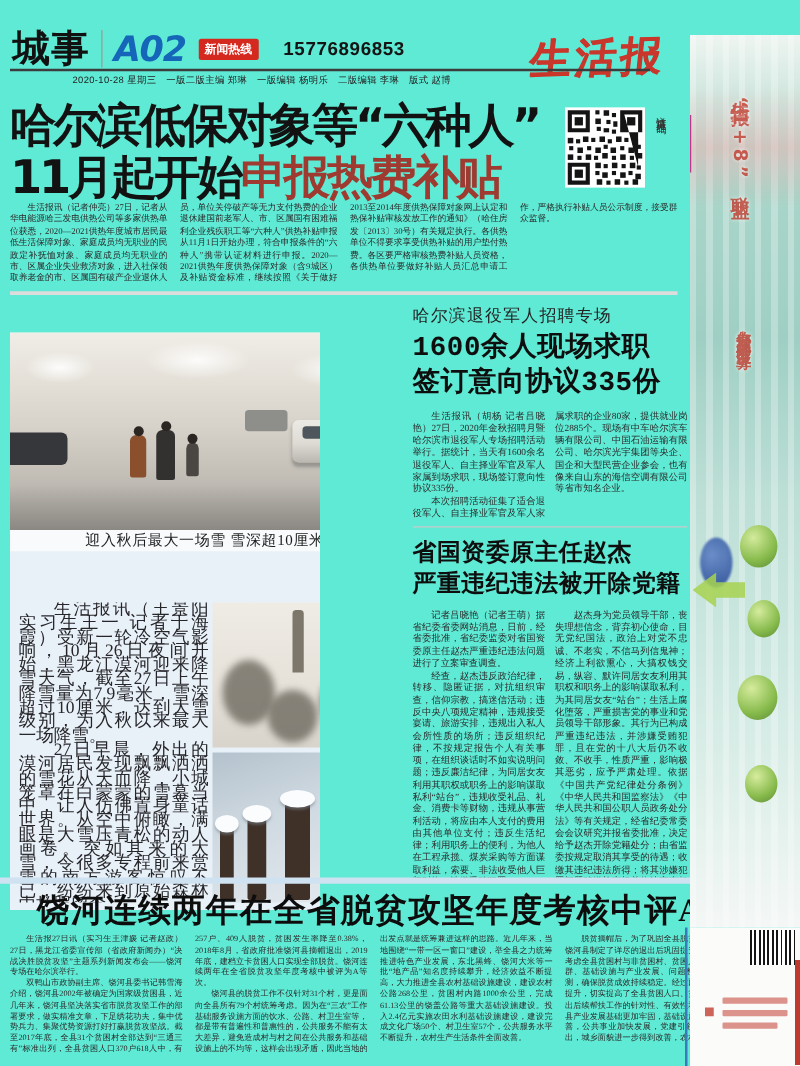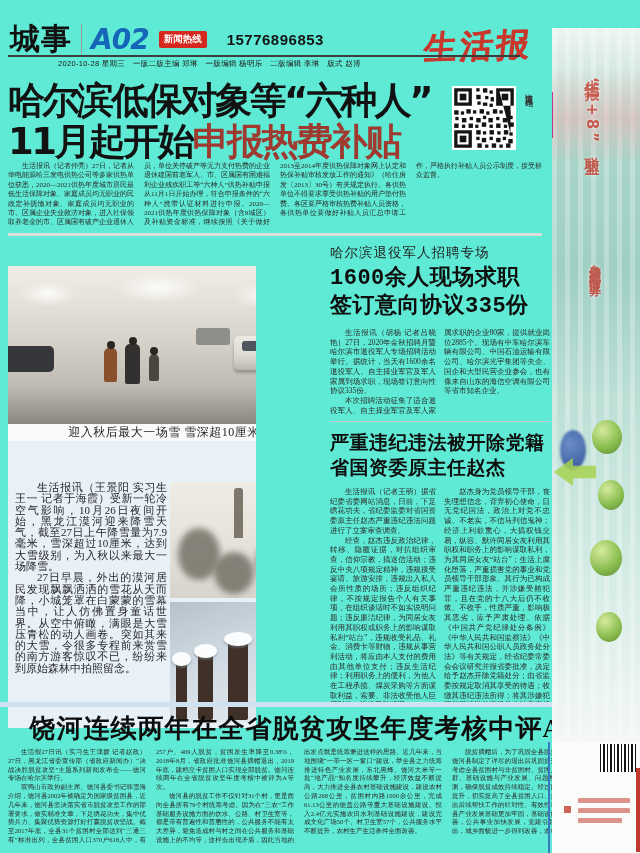--- a/index.html
+++ b/index.html
@@ -45,21 +45,21 @@
   .fig2 { left:117px; top:78px; width:15px; height:40px; background:#33312f; }
   .fig3 { left:141px; top:88px; width:10px; height:27px; background:#4a4742; }
   .ph-car { position:absolute; border-radius:5px; }
   .car-white { left:226px; top:70px; width:80px; height:34px; background:linear-gradient(180deg,#eceae4 0%,#dddbd4 55%,#b9b7b0 100%); box-shadow:0 3px 3px rgba(60,60,60,.35); }
   .car-white::before { content:""; position:absolute; left:8px; top:5px; width:60px; height:10px; background:#4e555c; border-radius:3px; }
   .car-dark { left:-8px; top:80px; width:54px; height:26px; background:#35373b; }
   .car-mid { left:188px; top:62px; width:34px; height:17px; background:#8e8e8a; border-radius:3px; }
   .road-shade { position:absolute; left:0; bottom:0; width:100%; height:36px; background:linear-gradient(180deg, rgba(90,88,84,0), rgba(90,88,84,.35)); }
   .snow-subhead { position:absolute; left:0; top:158px; width:312px; height:17px; background:#f8fafc; font-size:12px; line-height:17px; text-align:center; color:#1e1e1e; letter-spacing:.5px; }
   .snow-headline { position:absolute; left:0; top:176px; width:312px; text-align:center; font-size:27px; font-weight:900; letter-spacing:1px; color:#0d0d0d; }
-  .snow-body { position:absolute; left:7px; top:216px; width:152px; height:240px; overflow:hidden; font-size:11px; line-height:11.3px; text-align:justify; color:#26262a; }
+  .snow-body { position:absolute; left:7px; top:216px; width:152px; height:240px; overflow:hidden; font-size:14px; line-height:11.3px; text-align:justify; color:#26262a; }
   .photo-park { position:absolute; left:162px; top:216px; width:144px; height:116px; overflow:hidden;
     background:linear-gradient(180deg,#efece5 0%,#e6e2da 55%,#d8d4cc 100%); }
   .park-tower { position:absolute; left:64px; top:6px; width:9px; height:50px; background:#7c766b; border-radius:3px 3px 0 0; }
   .park-tree { position:absolute; border-radius:50%; background:#6f6a60; filter:blur(3px); opacity:.8; }
   .pt1 { left:8px; top:46px; width:42px; height:52px; }
   .pt2 { left:86px; top:54px; width:50px; height:50px; }
   .pt3 { left:44px; top:70px; width:40px; height:42px; }
   .photo-posts { position:absolute; left:162px; top:336px; width:144px; height:120px; overflow:hidden;
     background:linear-gradient(160deg,#b4c2cd 0%,#cfd9e1 40%,#e6ebf0 100%); }
   .post { position:absolute; background:#3f3128; border-radius:2px; }
@@ -236,25 +236,25 @@
     <div class="recruit-headline">
       <div>1600余人现场求职</div>
       <div>签订意向协议335份</div>
     </div>
     <div class="recruit-body">
         <p class="para">生活报讯（胡杨 记者吕晓艳）27日，2020年金秋招聘月暨哈尔滨市退役军人专场招聘活动举行。据统计，当天有1600余名退役军人、自主择业军官及军人家属到场求职，现场签订意向性协议335份。</p>
         <p class="para">本次招聘活动征集了适合退役军人、自主择业军官及军人家属求职的企业80家，提供就业岗位2885个。现场有中车哈尔滨车辆有限公司、中国石油运输有限公司、哈尔滨光宇集团等央企、国企和大型民营企业参会，也有像来自山东的海信空调有限公司等省市知名企业。</p>
       </div>
     <div class="disc-rule"></div>
     <div class="disc-headline">
+      <div>省国资委原主任赵杰</div>
       <div>严重违纪违法被开除党籍</div>
-      <div>省国资委原主任赵杰</div>
     </div>
     <div class="disc-body">
-        <p class="para">生活报讯（记者王萌）据省纪委省委网站消息，日前，下足绣花功夫，省纪委监委对省国资委原主任赵杰严重违纪违法问题进行了立案审查调查。</p>
+        <p class="para">记者吕晓艳（记者王萌）据省纪委省委网站消息，日前，经省委批准，省纪委监委对省国资委原主任赵杰严重违纪违法问题进行了立案审查调查。</p>
         <p class="para">经查，赵杰违反政治纪律，转移、隐匿证据，对抗组织审查，信仰宗教，搞迷信活动；违反中央八项规定精神，违规接受宴请、旅游安排，违规出入私人会所性质的场所；违反组织纪律，不按规定报告个人有关事项，在组织谈话时不如实说明问题；违反廉洁纪律，为同居女友利用其职权或职务上的影响谋取私利“站台”，违规收受礼品、礼金、消费卡等财物，违规从事营利活动，将应由本人支付的费用由其他单位支付；违反生活纪律；利用职务上的便利，为他人在工程承揽、煤炭采购等方面谋取利益，索要、非法收受他人巨额财物，涉嫌受贿犯罪。</p>
         <p class="para">赵杰身为党员领导干部，丧失理想信念，背弃初心使命，目无党纪国法，政治上对党不忠诚、不老实，不信马列信鬼神；经济上利欲熏心，大搞权钱交易，纵容、默许同居女友利用其职权和职务上的影响谋取私利，为其同居女友“站台”；生活上腐化堕落，严重损害党的事业和党员领导干部形象。其行为已构成严重违纪违法，并涉嫌受贿犯罪，且在党的十八大后仍不收敛、不收手，性质严重，影响极其恶劣，应予严肃处理。依据《中国共产党纪律处分条例》《中华人民共和国监察法》《中华人民共和国公职人员政务处分法》等有关规定，经省纪委常委会会议研究并报省委批准，决定给予赵杰开除党籍处分；由省监委按规定取消其享受的待遇；收缴其违纪违法所得；将其涉嫌犯罪问题移送检察机关依法审查起诉，所涉财物随案移送。</p>
       </div>
   </div>
 
   <div class="blue-band"></div>
   <div class="pov-headline">饶河连续两年在全省脱贫攻坚年度考核中评A</div>
   <div class="pov-body">
       <p class="para">生活报27日讯（实习生王津媛 记者赵政）27日，黑龙江省委宣传部（省政府新闻办）“决战决胜脱贫攻坚”主题系列新闻发布会——饶河专场在哈尔滨举行。</p>
       <p class="para">双鸭山市政协副主席、饶河县委书记韩雪海介绍，饶河县2002年被确定为国家级贫困县，近几年来，饶河县坚决落实省市脱贫攻坚工作的部署要求，做实精准文章，下足绣花功夫，集中优势兵力、集聚优势资源打好打赢脱贫攻坚战。截至2017年底，全县31个贫困村全部达到“三通三有”标准出列，全县贫困人口370户618人中，有257户、409人脱贫，贫困发生率降至0.38%，2018年8月，省政府批准饶河县摘帽退出，2019年底，建档立卡贫困人口实现全部脱贫。饶河连续两年在全省脱贫攻坚年度考核中被评为A等次。</p>

